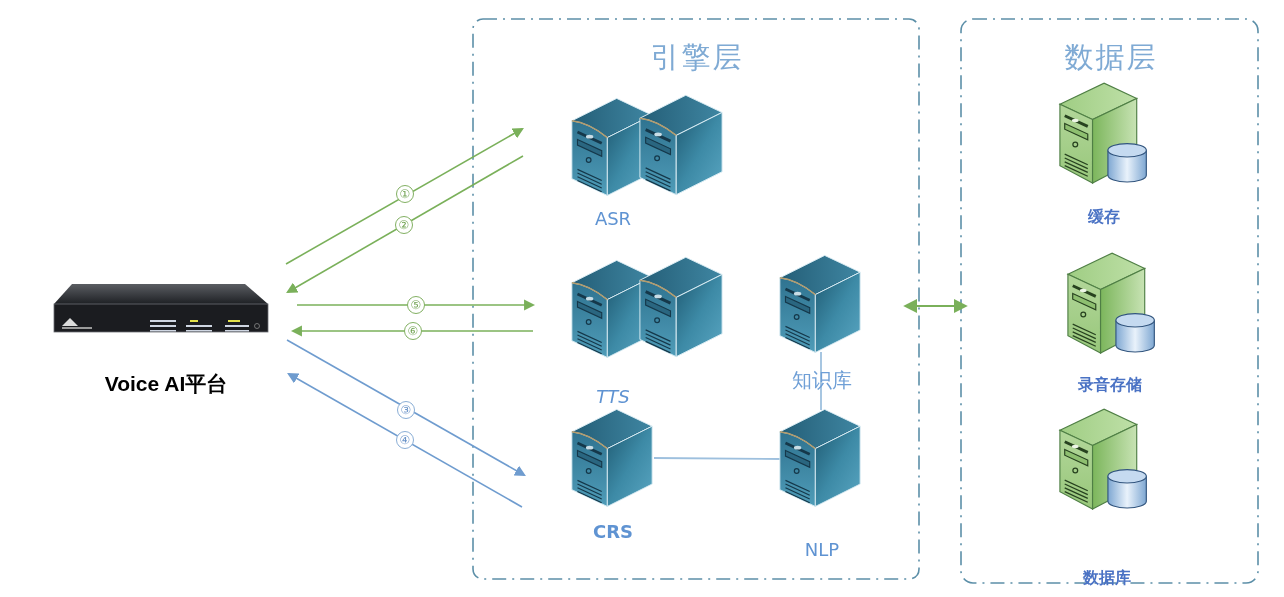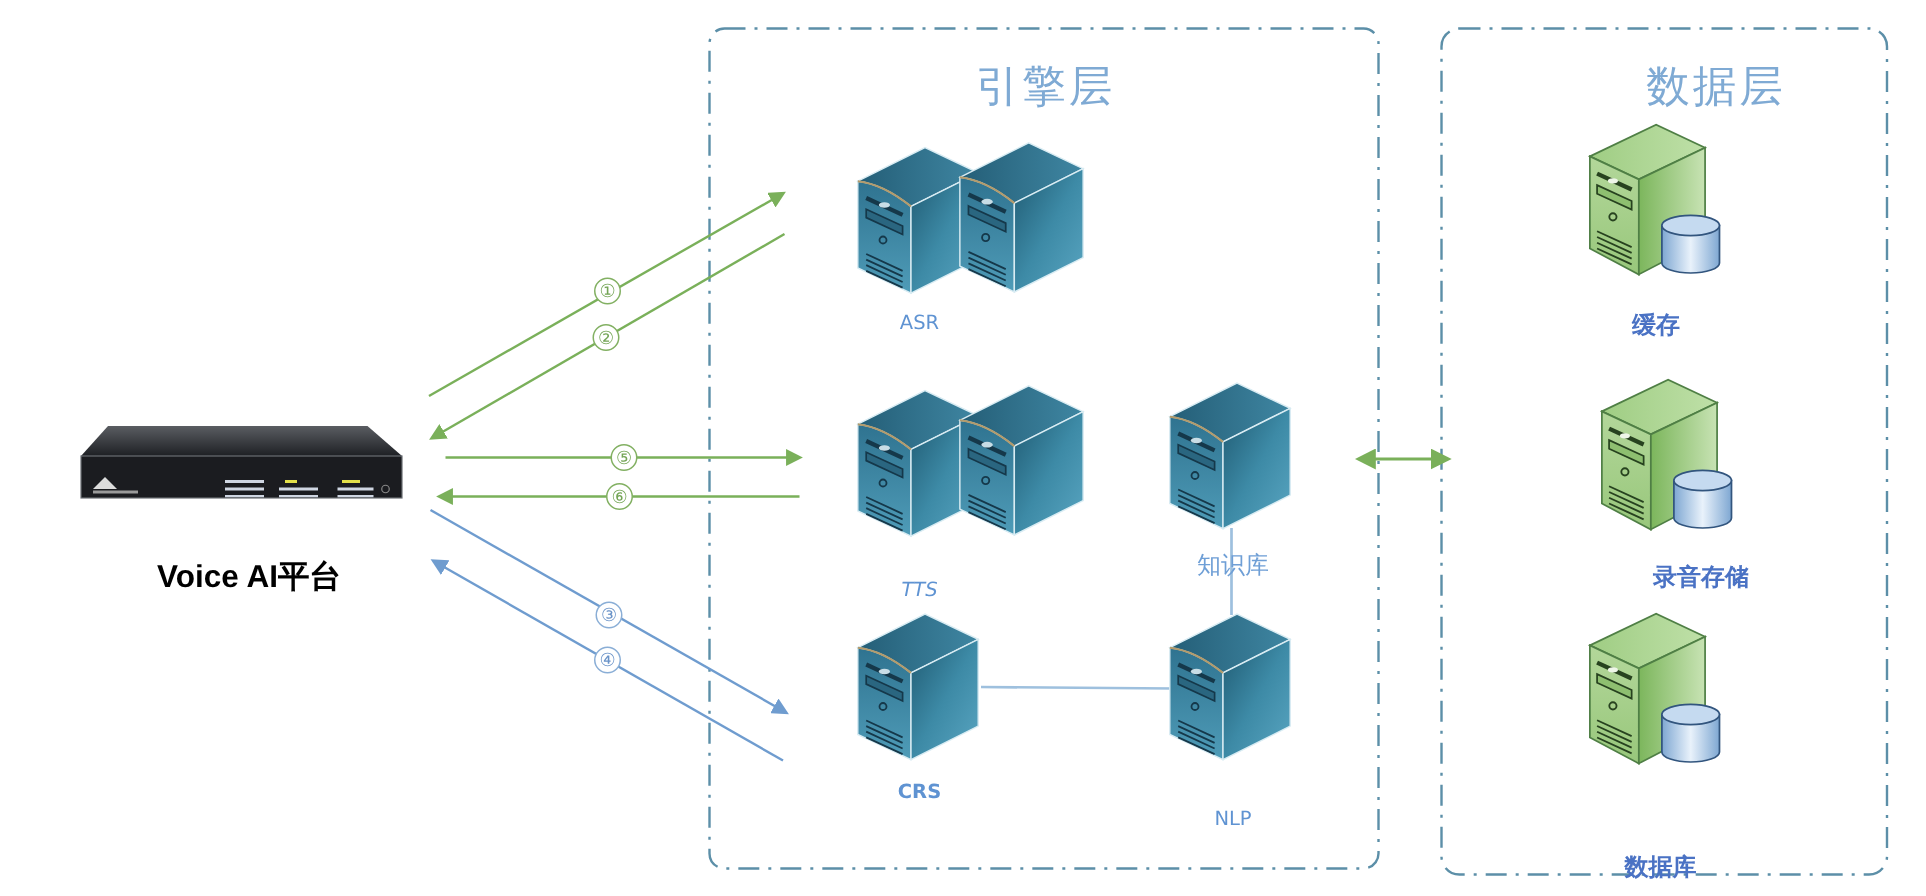--- a/index.html
+++ b/index.html
@@ -1,22 +1,22 @@
 <!DOCTYPE html>
 <html><head>
   <meta charset="utf-8">
   <style>
     html, body { margin: 0; padding: 0; background: #ffffff; }
     body { width: 1284px; height: 597px; position: relative; overflow: hidden;
            font-family: "DejaVu Sans", sans-serif; }
     #stage { position: absolute; left: 0; top: 0; }
     .lbl { position: absolute; color: #5b8fd0; font-family: "DejaVu Sans", sans-serif;
            white-space: nowrap; transform: translateX(-50%); }
-    .lbl.node { font-size: 13px; color: #5f93d2; }
-    .lbl.node.zh { font-size: 16px; color: #6f9fd6; }
+    .lbl.node { font-size: 18px; color: #5f93d2; }
+    .lbl.node.zh { font-size: 20px; color: #6f9fd6; }
     .lbl.data { font-size: 16px; color: #4a72c4; font-weight: bold; font-family: Liberation Mono, monospace; }
     .lbl.layer { font-size: 29px; color: #7faad4; letter-spacing: 2px; text-align: center; }
     .lbl.platform { font-size: 21px; color: #000; font-weight: bold;
                     font-family: "Liberation Sans", sans-serif; margin-top: 18px; }
     .step { position: absolute; width: 18px; height: 18px; border-radius: 50%;
             background: #fff; font-family: "DejaVu Serif", serif; font-size: 12px;
             line-height: 16px; text-align: center; box-sizing: border-box;
             transform: translate(-50%, -50%); }
     .step.green { border: 1px solid #82b062; color: #74a556; }
     .step.blue { border: 1px solid #8aaed6; color: #6a93c8; }
@@ -136,30 +136,30 @@
   <use href="#srv" x="778" y="402" width="84" height="110"></use>
 
   <use href="#dbsrv" x="1058" y="78" width="96" height="112"></use>
   <use href="#dbsrv" x="1066" y="248" width="96" height="112"></use>
   <use href="#dbsrv" x="1058" y="404" width="96" height="112"></use>
 </svg>
 
 <div class="lbl platform" style="left:166px; top:352px;">Voice AI平台</div>
 
 <div class="lbl layer" style="left:697px; top:38px;">引擎层</div>
-<div class="lbl layer" style="left:1111px; top:38px;margin-left:33px;">数据层</div>
+<div class="lbl layer" style="left:1111px; top:38px;">数据层</div>
 
 <div class="lbl node" style="left:613px; top:208px;">ASR</div>
 <div class="lbl node" style="left:613px; top:386px;font-style:italic;">TTS</div>
 <div class="lbl node zh" style="left:822px; top:367px;">知识库</div>
 <div class="lbl node" style="left:613px; top:521px;font-weight:bold;">CRS</div>
 <div class="lbl node" style="left:822px; top:539px;">NLP</div>
 
 <div class="lbl data" style="left:1104px; top:207px;">缓存</div>
-<div class="lbl data" style="left:1110px; top:375px;margin-left:24px;">录音存储</div>
+<div class="lbl data" style="left:1110px; top:375px;">录音存储</div>
 <div class="lbl data" style="left:1107px; top:535px;margin-top:33px;">数据库</div>
 
 <div class="step green" style="left:405px; top:194px;">①</div>
 <div class="step green" style="left:404px; top:225px;">②</div>
 <div class="step green" style="left:416px; top:305px;">⑤</div>
 <div class="step green" style="left:413px; top:331px;">⑥</div>
 <div class="step blue" style="left:406px; top:410px;">③</div>
 <div class="step blue" style="left:405px; top:440px;">④</div>
 
 </body></html>

